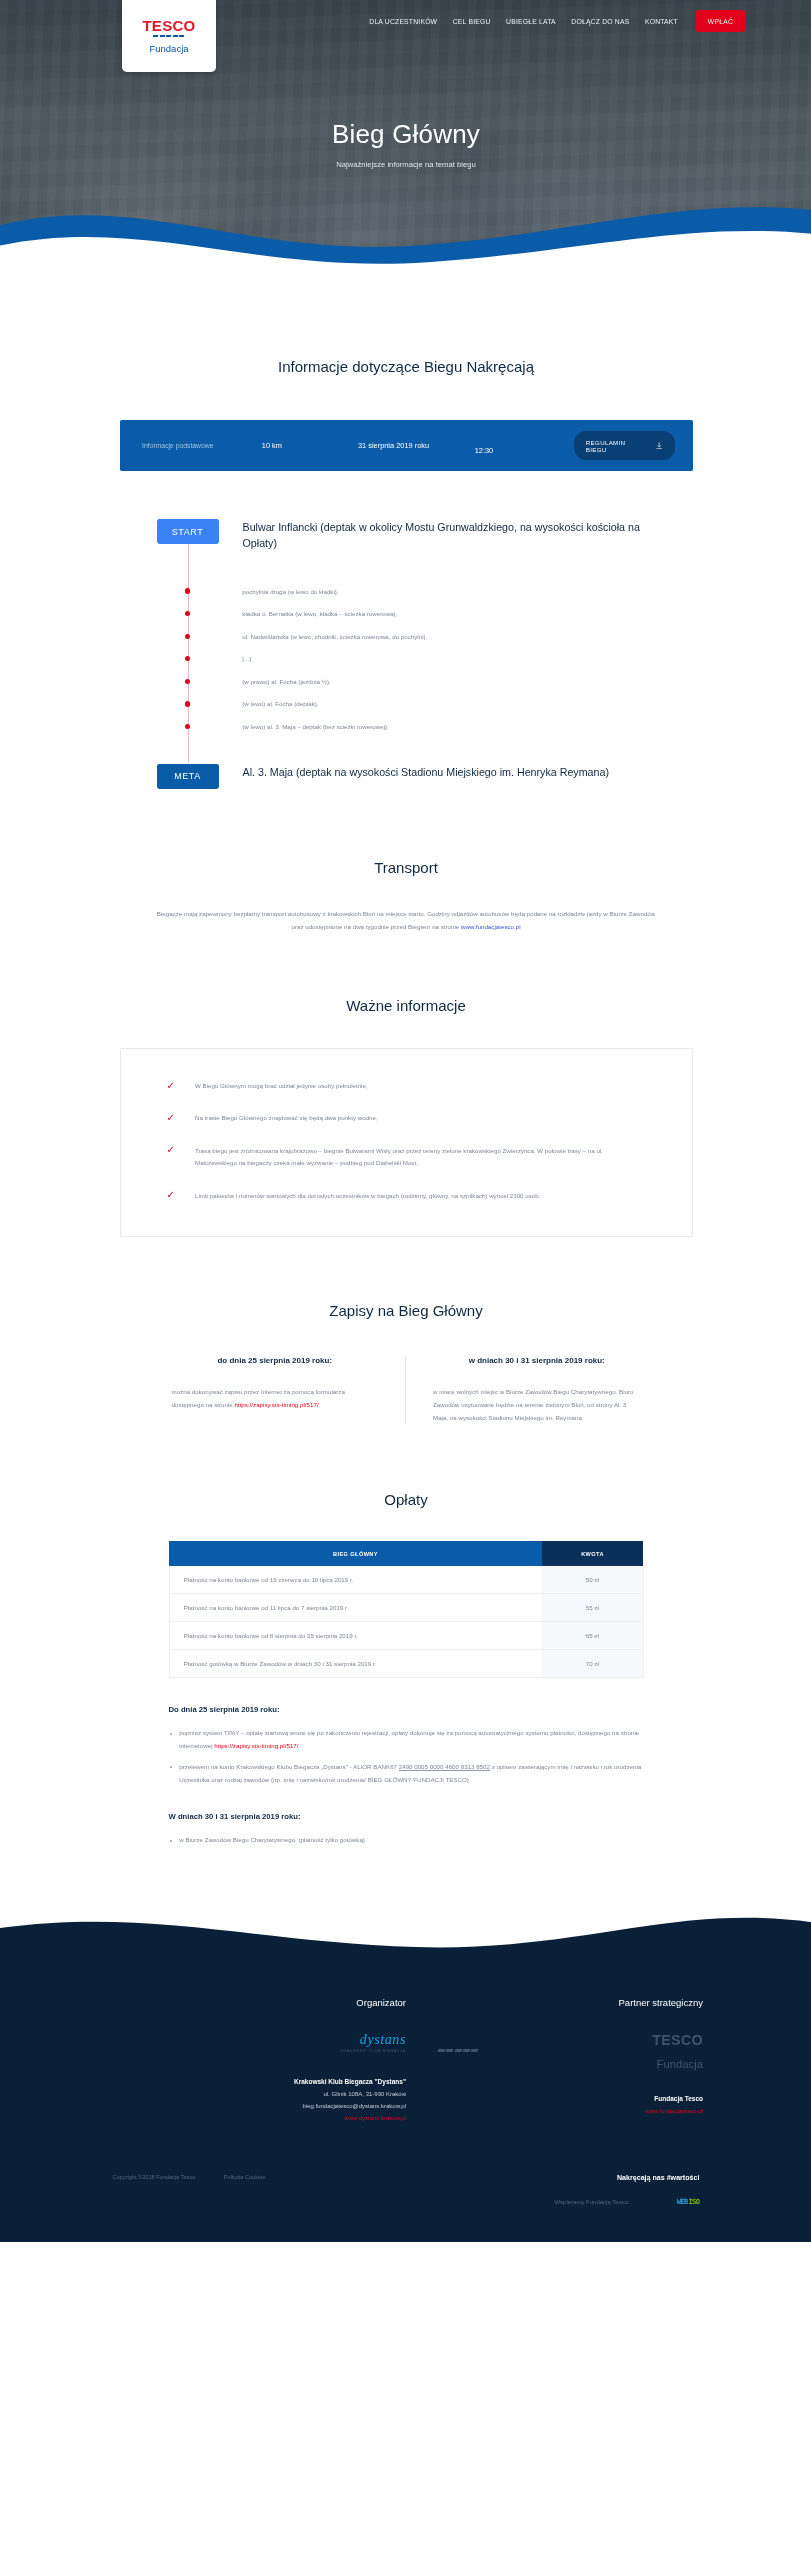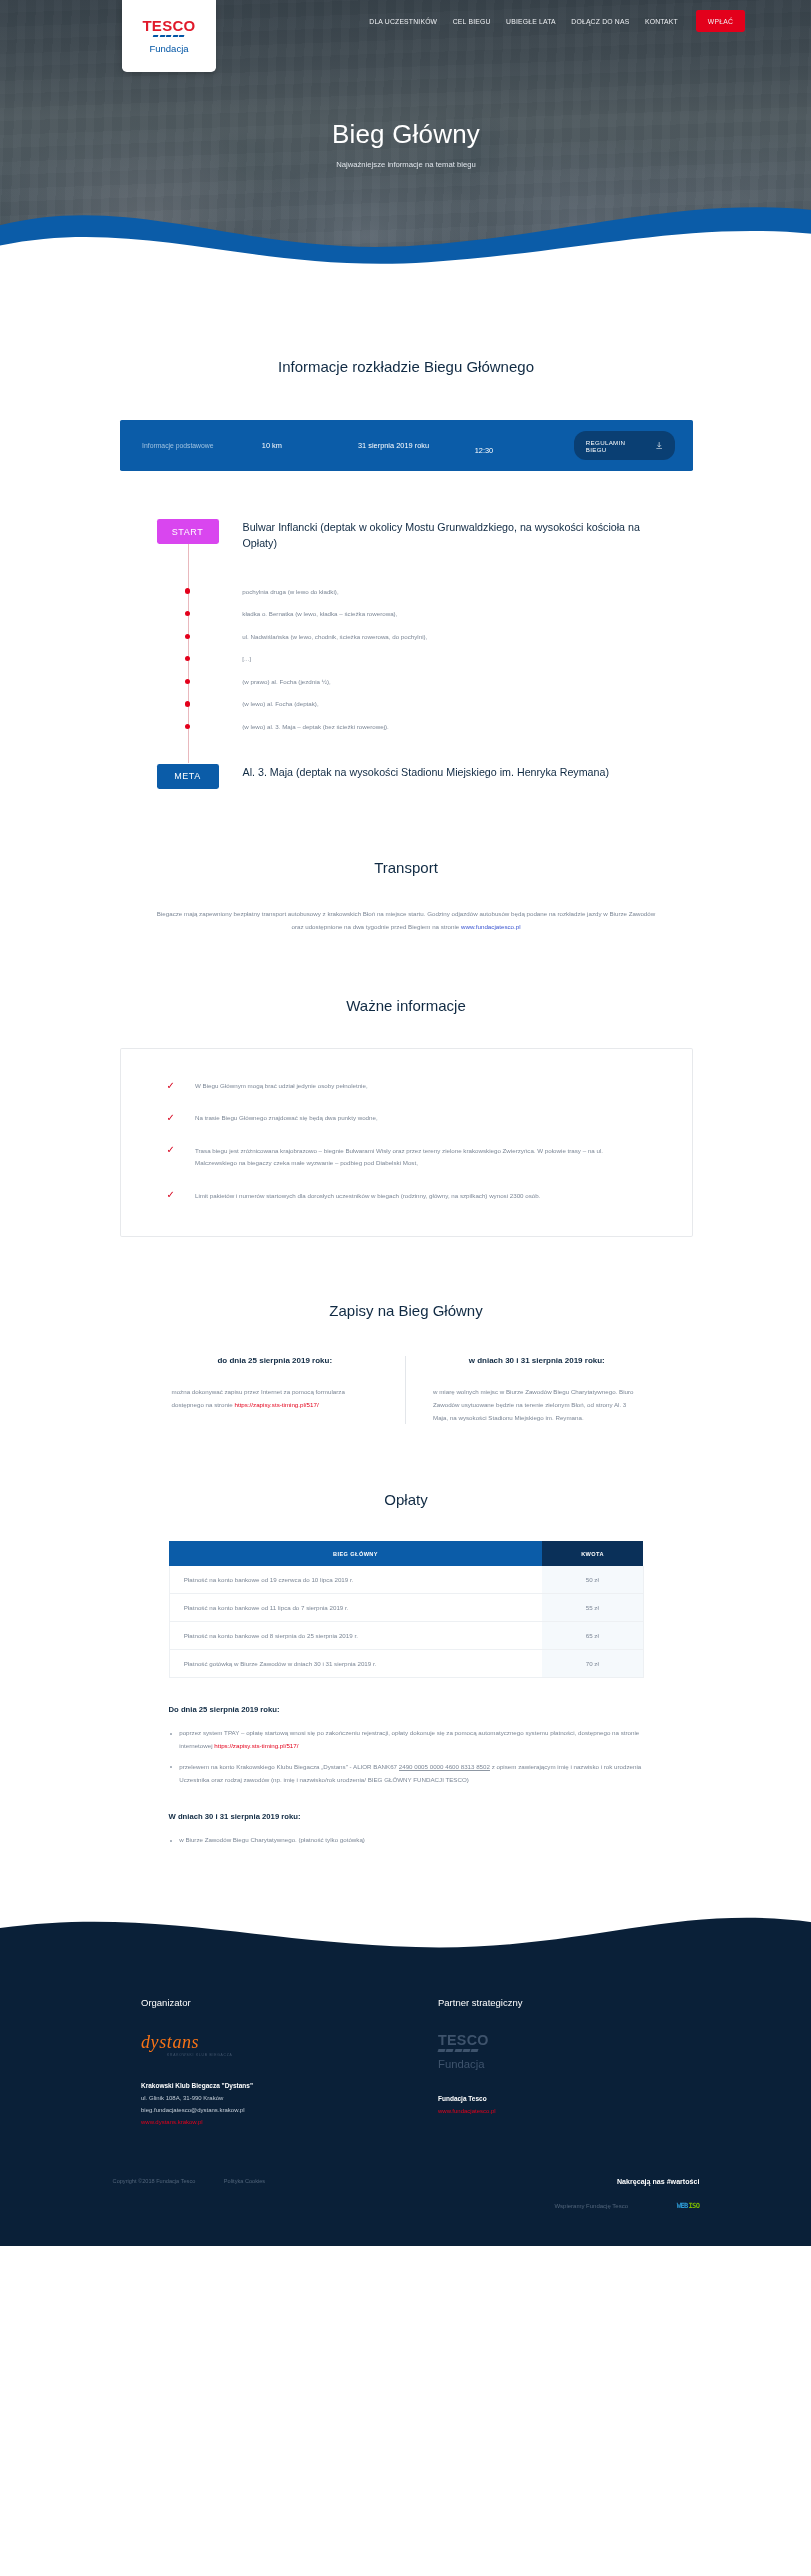--- a/index.html
+++ b/index.html
@@ -169,21 +169,21 @@
     width: 0.6px; background: #e9b8bd;
   }
   .route-row { display: flex; align-items: flex-start; position: relative; }
   .tag {
     width: 62px; min-height: 25px;
     display: flex; align-items: center; justify-content: center;
     color: #fff; font-size: 9px; letter-spacing: 0.6px;
     border-radius: 2.4px; flex: none;
     position: relative; z-index: 2;
   }
-  .tag.start { background: #d946ef; }
+  .tag.start { background: #3b82f6; }
   .tag.meta  { background: #0b5ca8; }
   .route-row .big-text {
     margin-left: 24px;
     font-size: 10.7px;
     color: #102a43;
     line-height: 1.45;
     padding-top: 1.2px;
   }
   .route-steps { margin: 28.5px 0 26px; }
   .step {
@@ -283,27 +283,27 @@
   .fees-note li::before {
     content: "•"; position: absolute; left: 1.2px; top: -0.6px; color: #9aa4b1; font-size: 7.1px;
   }
   .fees-note a { color: #e3001b; text-decoration: none; }
   .fees-note .acct { border-bottom: 0.6px solid #8f98a4; color: #7c8796; }
 
   
   .footer-wrap { position: relative; background: #0a2038; color: #fff; padding-top: 0; }
   .footer-wave { display: block; width: 812px; height: 71px; margin-top: -0.6px; }
   .footer-inner { width: 594px; margin: 0 auto; display: flex; padding: 18px 0 53px; }
-  .fcol { width: 50%; padding-left: 32px; }
+  .fcol { width: 50%; padding-left: 32px; text-align: right; }
   .fcol h5 { font-size: 9.5px; font-weight: 400; color: #fff; margin-bottom: 25px; }
   .brand-dystans {
     font-family: "Liberation Serif", serif;
     font-style: italic;
-    font-size: 18px;
-    color: #f97316;
+    font-size: 14px;
+    color: #0ea5e9;
     letter-spacing: 0.6px;
     line-height: 1;
   }
   .brand-dystans-sub {
     font-size: 3.3px; letter-spacing: 0.8px; color: #44566e;
     margin: 1.8px 0 0 26px; text-transform: uppercase;
   }
   .brand-tesco { color: #3e536c; font-size: 14.3px; font-weight: bold; letter-spacing: 0.3px; line-height: 1; }
   .brand-tesco-stripes { margin-top: 2.4px; display: flex; gap: 1.2px; }
   .brand-tesco-stripes i { display: block; width: 7.1px; height: 3px; background: #3e536c; transform: skewX(-18deg); }
@@ -365,21 +365,21 @@
     <div class="hero-sub">Najważniejsze informacje na temat biegu</div>
   </div>
 
   <svg class="hero-wave" viewBox="0 0 1366 170" preserveAspectRatio="none">
     <path d="M0,78 C230,20 420,132 700,112 C960,94 1140,30 1366,52 L1366,170 L0,170 Z" fill="#0b5ca8"></path>
     <path d="M0,112 C240,62 430,160 720,140 C980,122 1150,72 1366,92 L1366,170 L0,170 Z" fill="#ffffff"></path>
   </svg>
 </header>
 
 <section class="wrap infosec">
-  <h2 class="section-title">Informacje rozkładzie Biegu Głównego</h2>
+  <h2 class="section-title">Informacje dotyczące Biegu Nakręcają</h2>
 
   <div class="info-bar">
     <div class="info-label">Informacje podstawowe</div>
     <div class="info-val km">10 km</div>
     <div class="info-val date">31 sierpnia 2019 roku</div>
     <div class="info-val time">12:30</div>
     <a href="#" class="btn-regulamin">
       <span>REGULAMIN BIEGU</span>
       <svg width="6.5" height="7.7" viewBox="0 0 11 13">
         <path d="M5.5 0 L5.5 8 M2.5 5.5 L5.5 8.5 L8.5 5.5" stroke="#fff" stroke-width="1.1" fill="none"></path>

